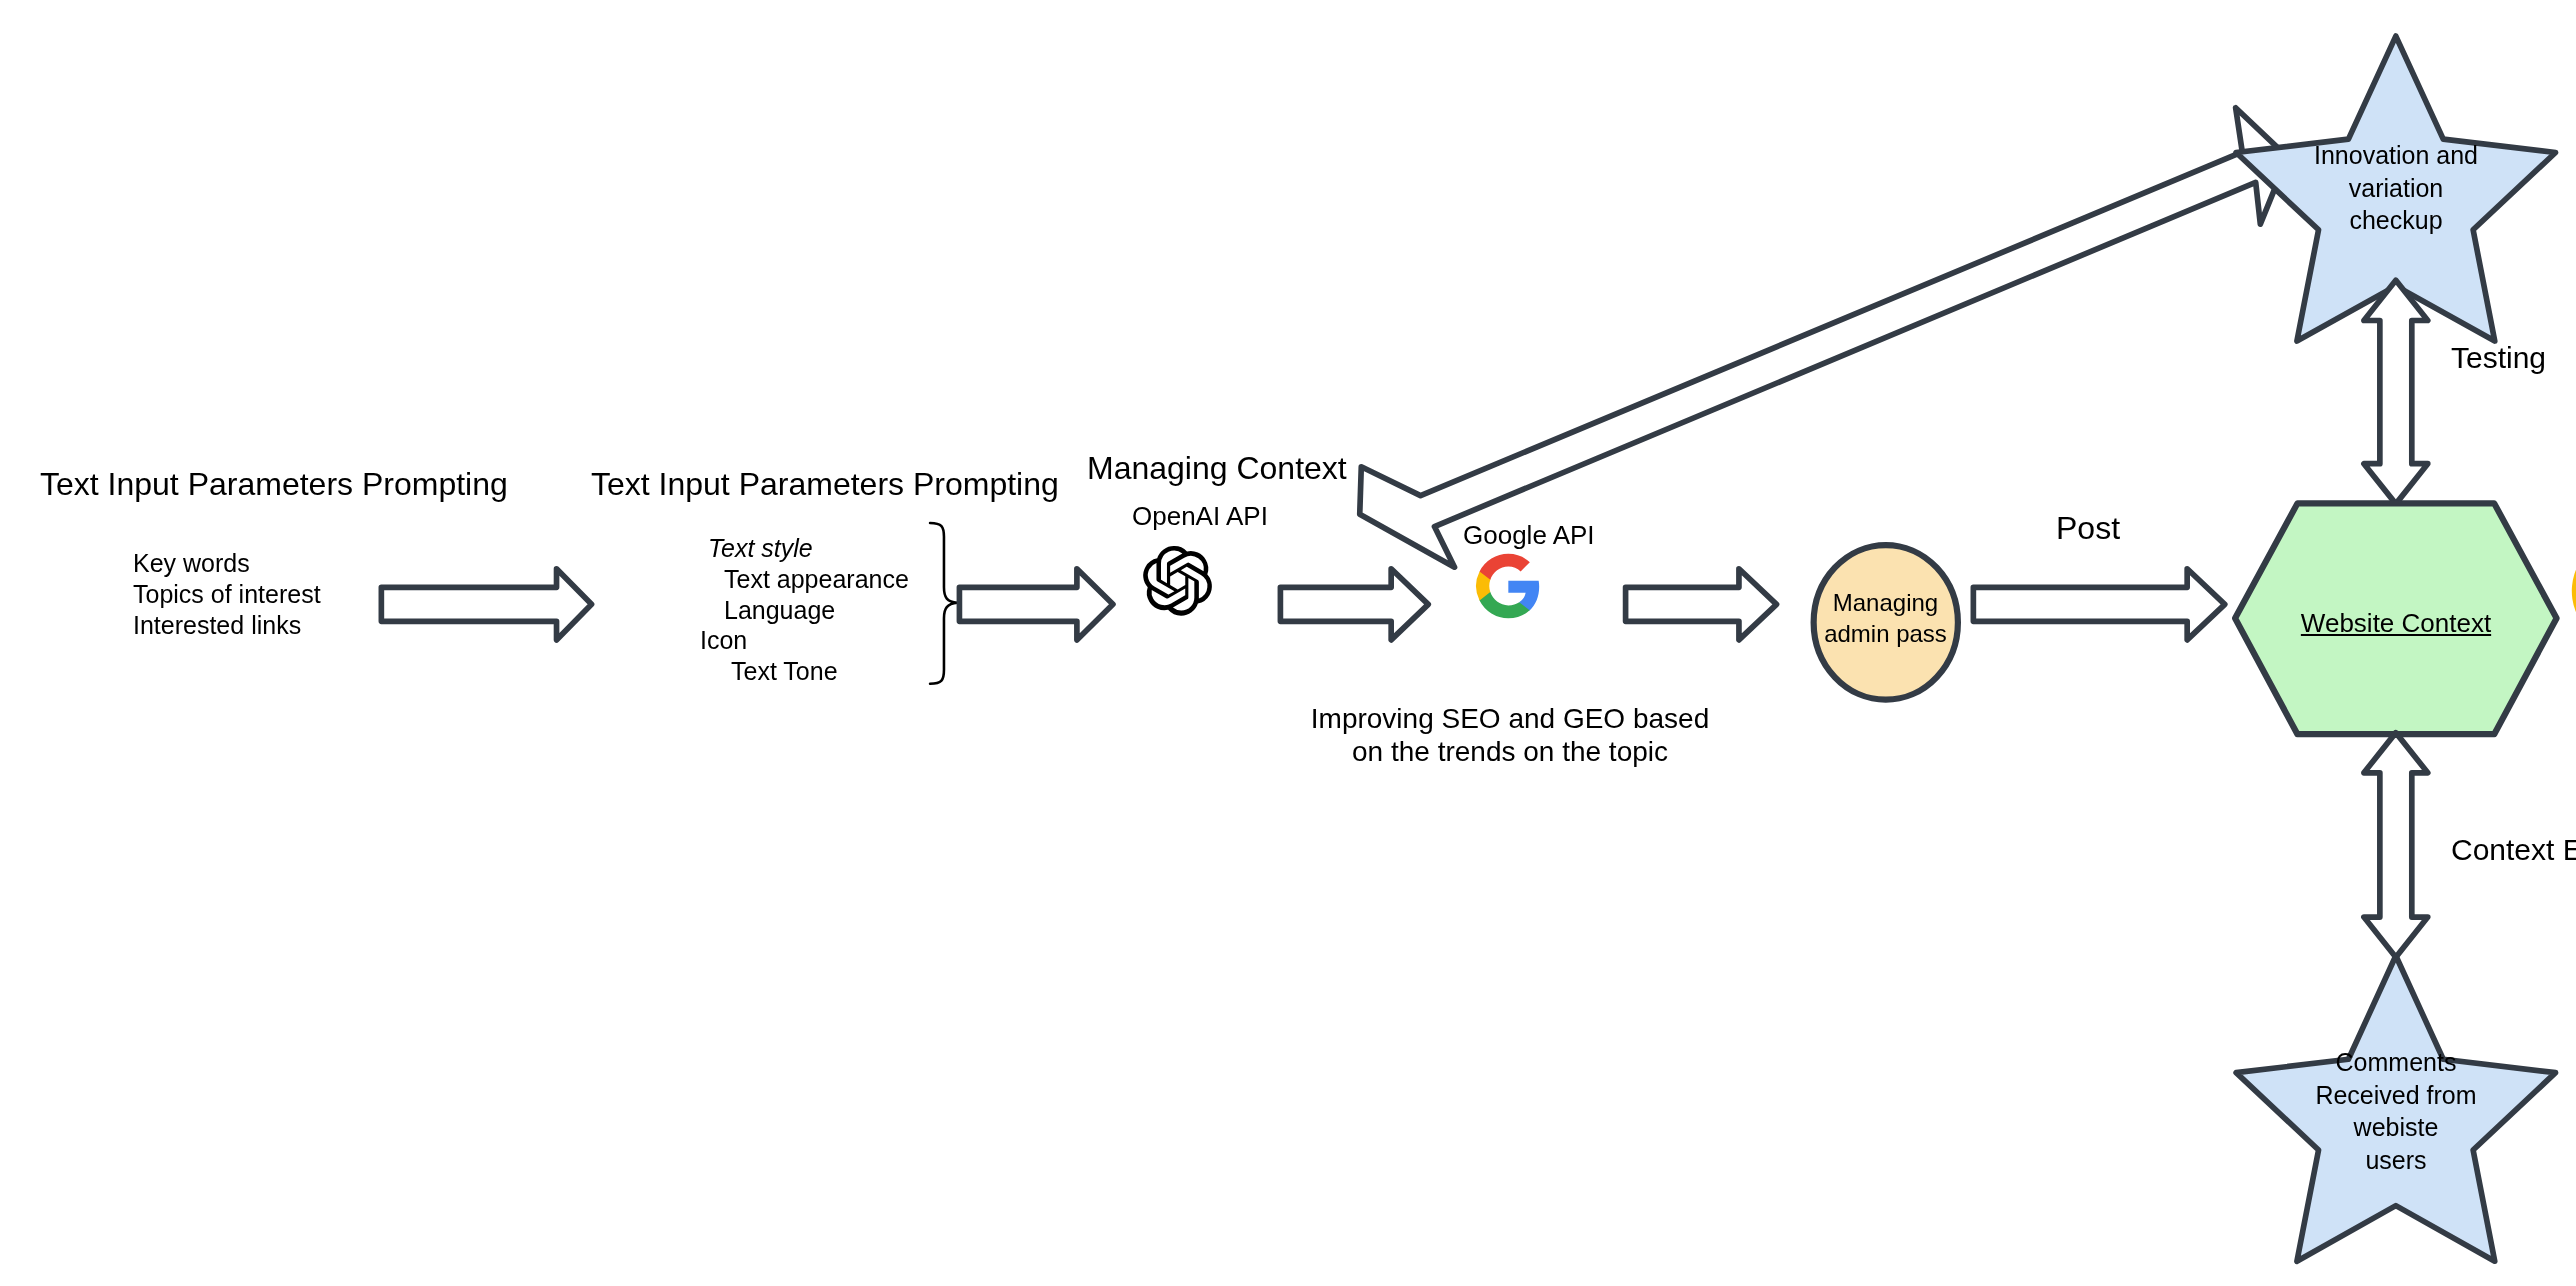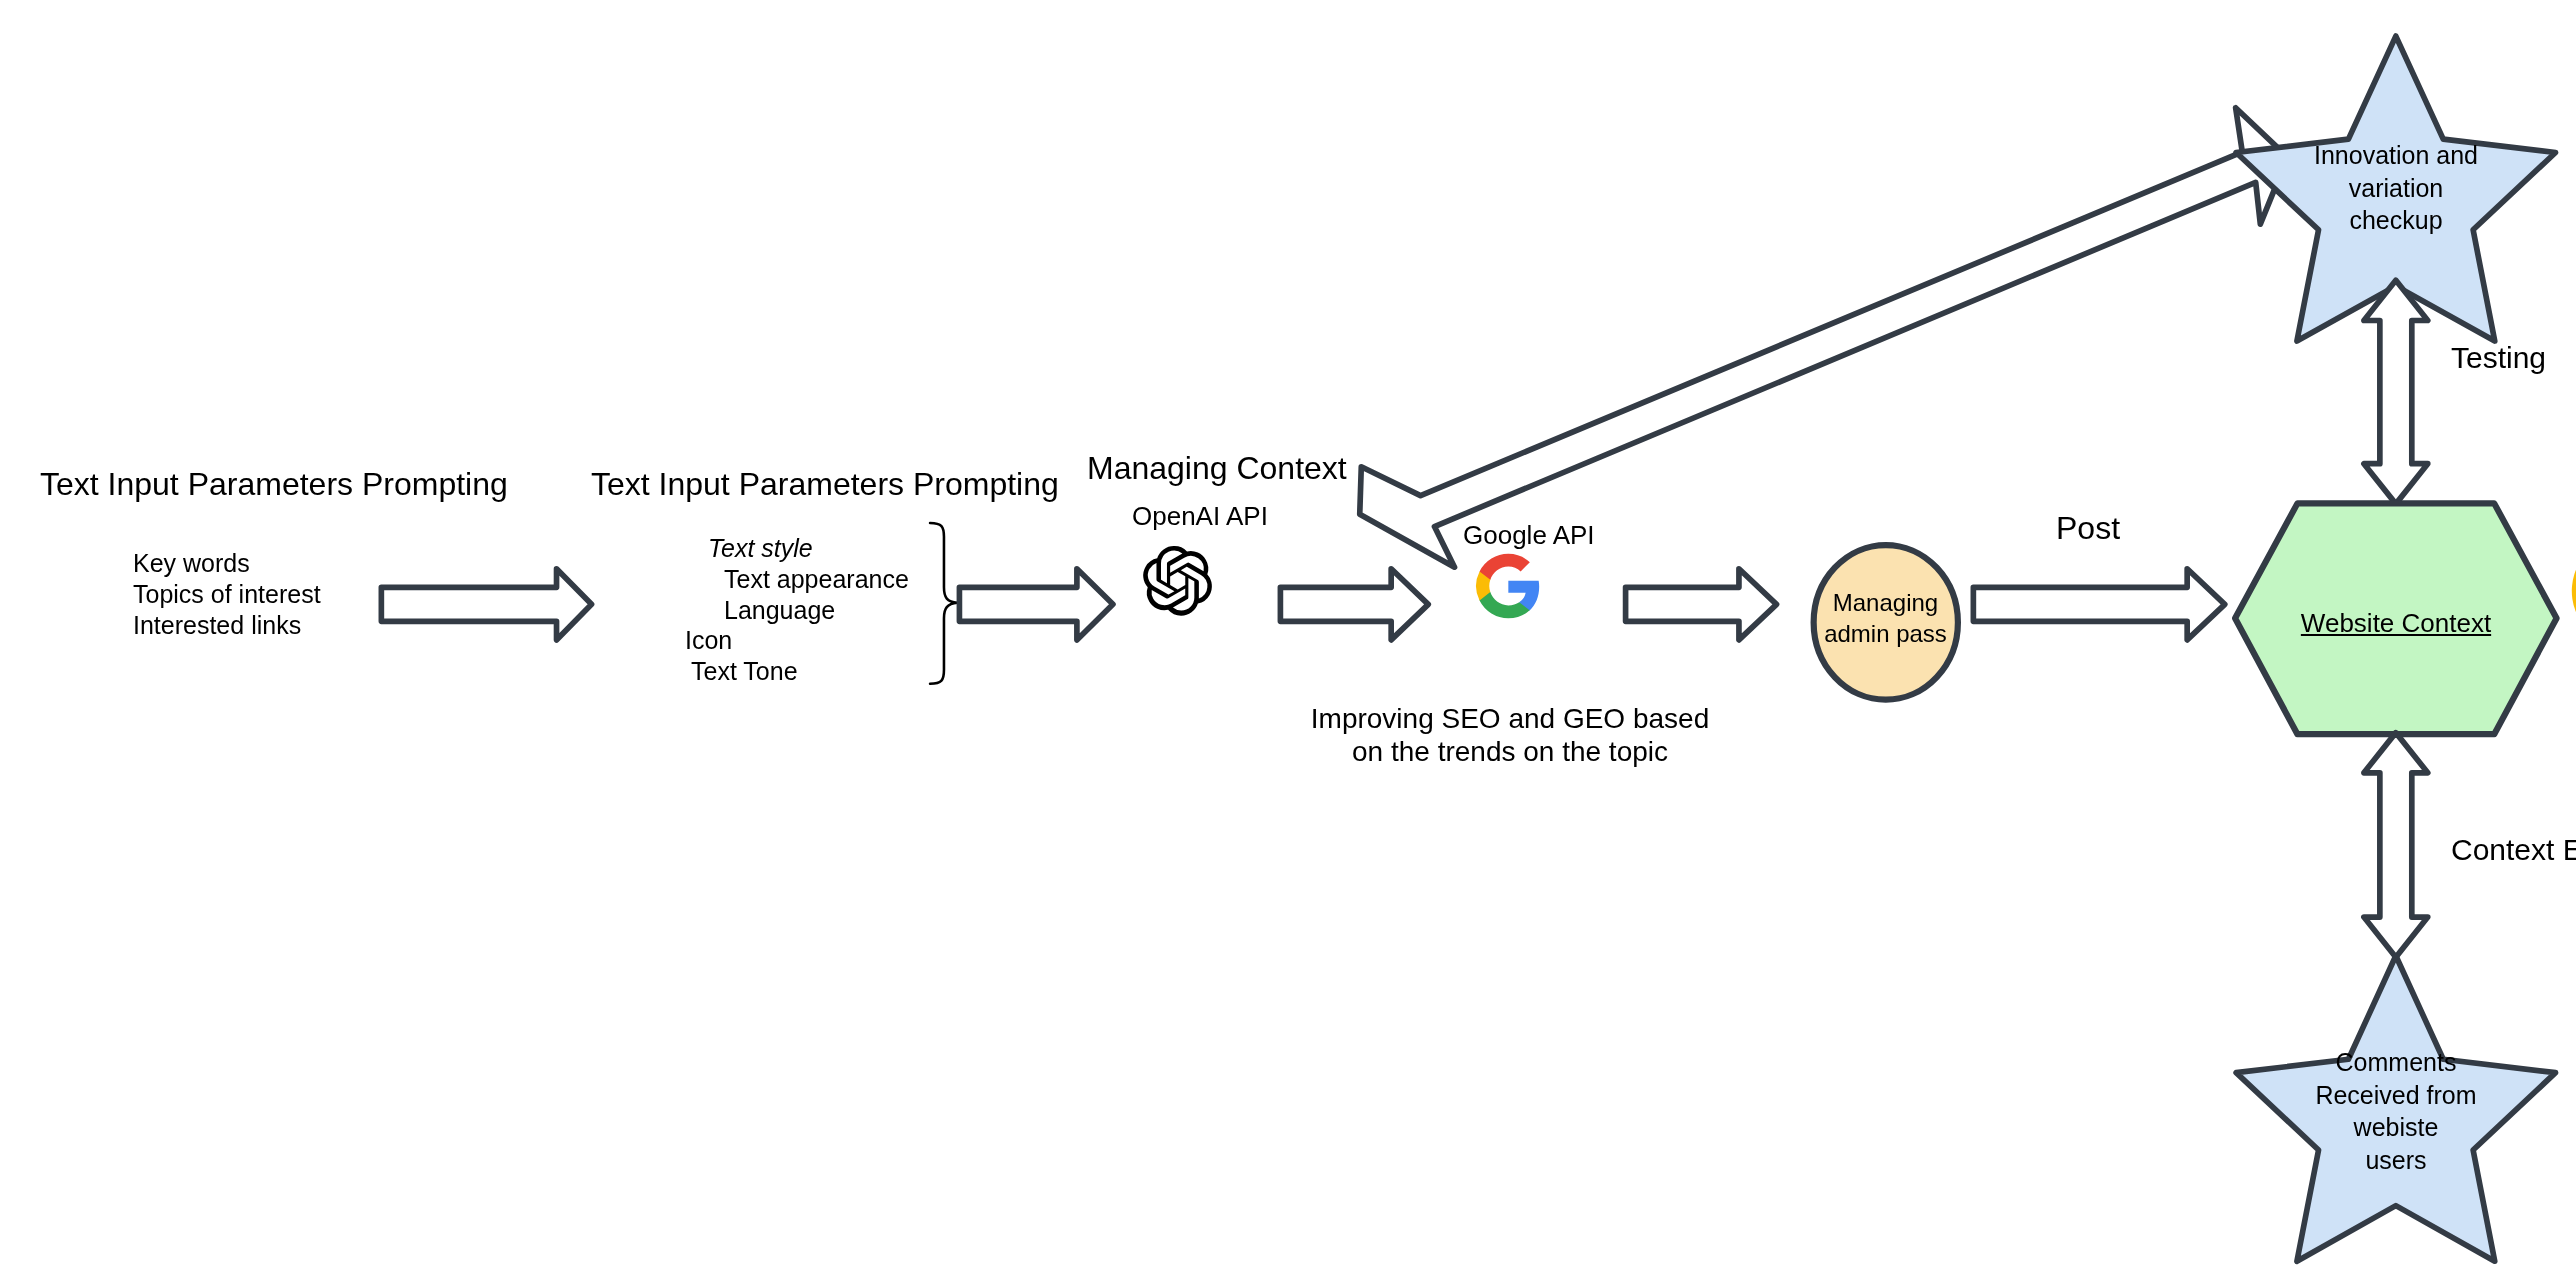--- a/index.html
+++ b/index.html
@@ -286,22 +286,22 @@
 
   <div class="lbl left" style="left:133px; top:547px; font-size:25px;">Key words</div>
   <div class="lbl left" style="left:133px; top:578px; font-size:25px;">Topics of interest</div>
   <div class="lbl left" style="left:133px; top:609px; font-size:25px;">Interested links</div>
 
   <div class="lbl left" style="left:591px; top:464px; font-size:32px;">Text Input Parameters Prompting</div>
 
   <div class="lbl left" style="left:708px; top:532px; font-size:25px;font-style:italic;">Text style</div>
   <div class="lbl left" style="left:724px; top:563px; font-size:25px;">Text appearance</div>
   <div class="lbl left" style="left:724px; top:594px; font-size:25px;">Language</div>
-  <div class="lbl left" style="left:685px; top:624px; font-size:25px;">Icon</div>
-  <div class="lbl left" style="left:691px; top:655px; font-size:25px;">Text Tone</div>
+  <div class="lbl left" style="left:700px; top:624px; font-size:25px;">Icon</div>
+  <div class="lbl left" style="left:731px; top:655px; font-size:25px;">Text Tone</div>
 
   <div class="lbl left" style="left:1087px; top:448px; font-size:32px;">Managing Context</div>
   <div class="lbl left" style="left:1132px; top:500px; font-size:26px;">OpenAI API</div>
 
   <div class="lbl left" style="left:1463px; top:519px; font-size:26px;">Google API</div>
 
   <div class="lbl center" style="left:1278px; top:701px; width:464px; font-size:28px;">Improving SEO and GEO based</div>
   <div class="lbl center" style="left:1278px; top:734px; width:464px; font-size:28px;">on the trends on the topic</div>
 
   <div class="shape-text" style="left:1808px; top:587px; width:155px; font-size:24px;">

